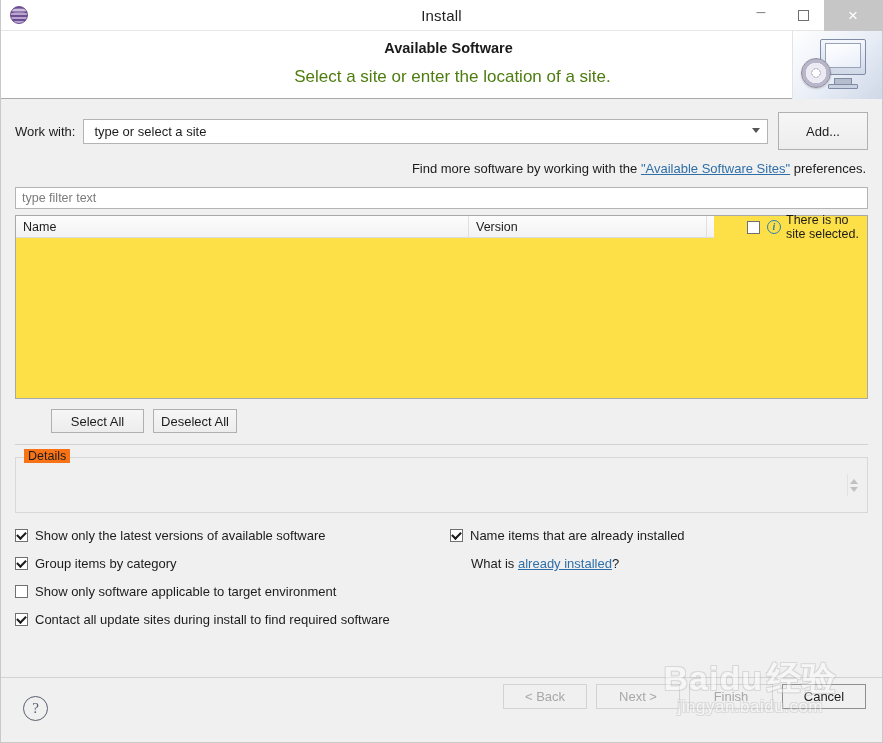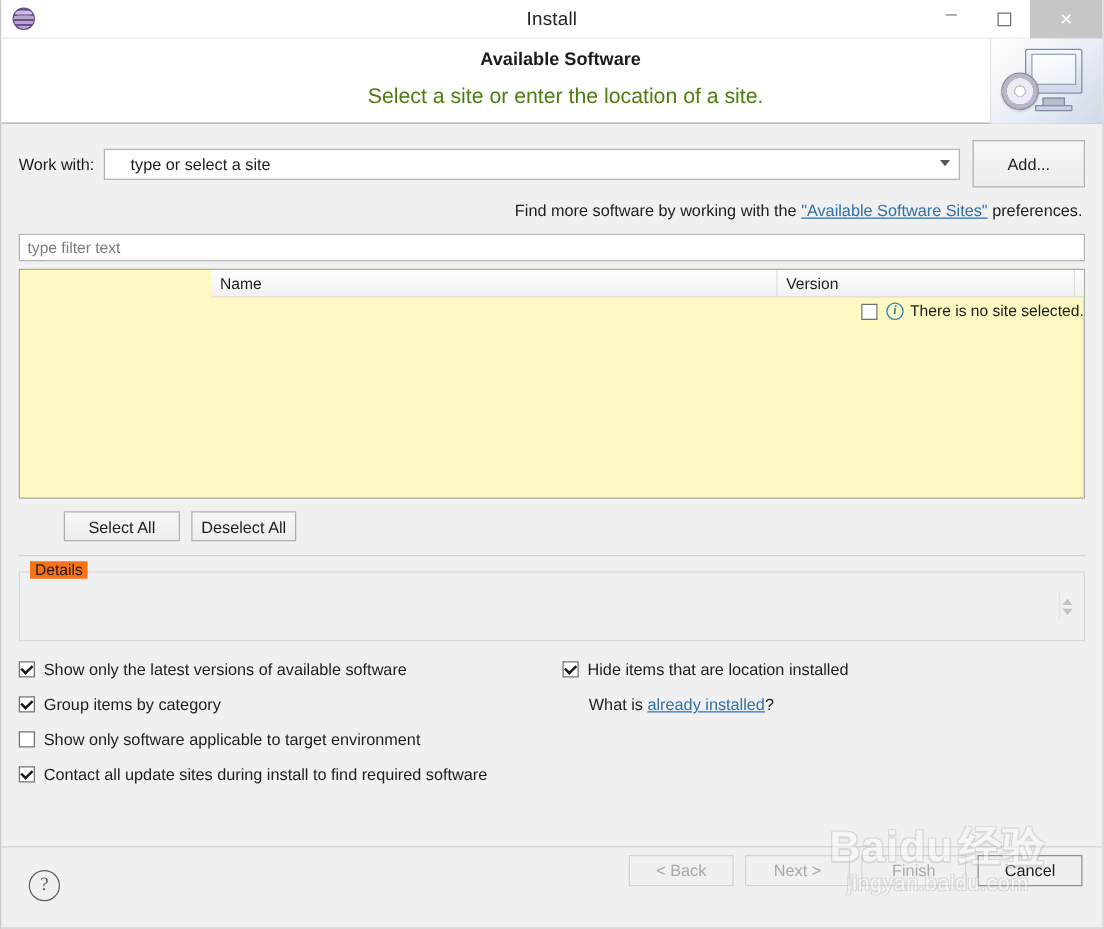--- a/index.html
+++ b/index.html
@@ -164,21 +164,21 @@
     margin-right: 8px;
   }
   .combo {
     position: relative;
     flex: 1 1 auto;
     height: 25px;
     background: #ffffff;
     border: 1px solid #b4b4b4;
     display: flex;
     align-items: center;
-    padding: 0 24px 0 20px;
+    padding: 0 24px 0 10px;
     font-size: 13px;
     color: #1c1c1c;
   }
   .combo .arrow {
     position: absolute;
     right: 7px; top: 50%;
     transform: translateY(-60%);
     width: 0; height: 0;
     border-left: 4.5px solid transparent;
     border-right: 4.5px solid transparent;
@@ -219,25 +219,24 @@
     align-items: center;
     padding: 0 6px;
     font-size: 12.5px;
     color: #7c7c7c;
   }
 
   
   .table {
     margin-top: 6px;
     height: 184px;
-    background: #fef9c3;
+    background: #fde047;
     border: 1px solid #a9a9a9;
     display: flex;
-    flex-direction: column;
-    align-items: flex-end;
+    flex-direction: row;
   }
   .thead {
     display: flex;
     height: 22px;
     background: linear-gradient(180deg,#fdfdfd,#f2f2f2);
     border-bottom: 1px solid #dcdcdc;
     flex: 0 0 auto;
   }
   .th {
     font-size: 12.5px;
@@ -539,21 +538,21 @@
           <span class="txt">Show only software applicable to target environment</span>
         </div>
         <div class="opt">
           <span class="cb checked"></span>
           <span class="txt">Contact all update sites during install to find required software</span>
         </div>
       </div>
       <div class="col-right">
         <div class="opt">
           <span class="cb checked"></span>
-          <span class="txt">Hide items that are location installed</span>
+          <span class="txt">Name items that are already installed</span>
         </div>
         <div class="whatis"><span>What is </span><span class="link">already installed</span><span>?</span></div>
       </div>
     </div>
 
   </div>
 
   <div class="footer-hr"></div>
   <div class="footer">
     <div class="help-icon">?</div>

